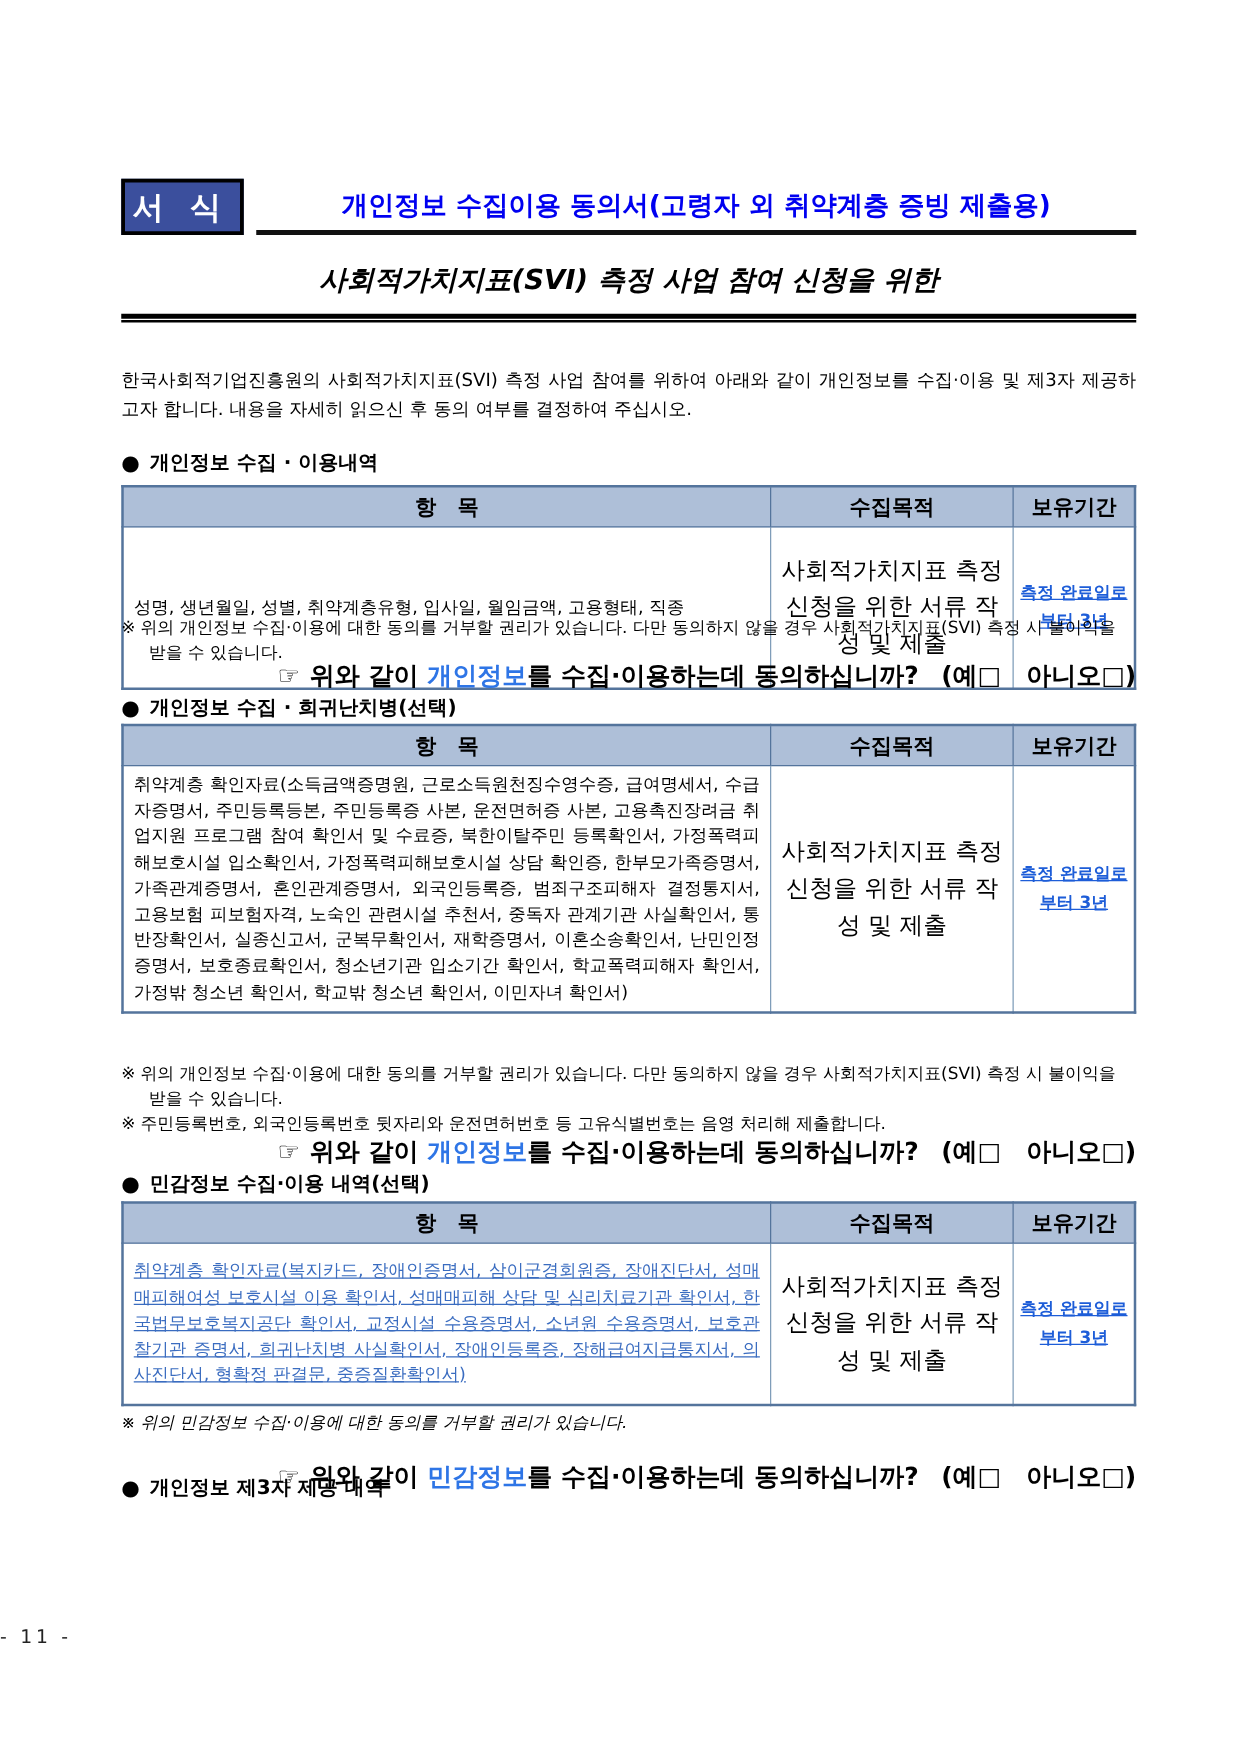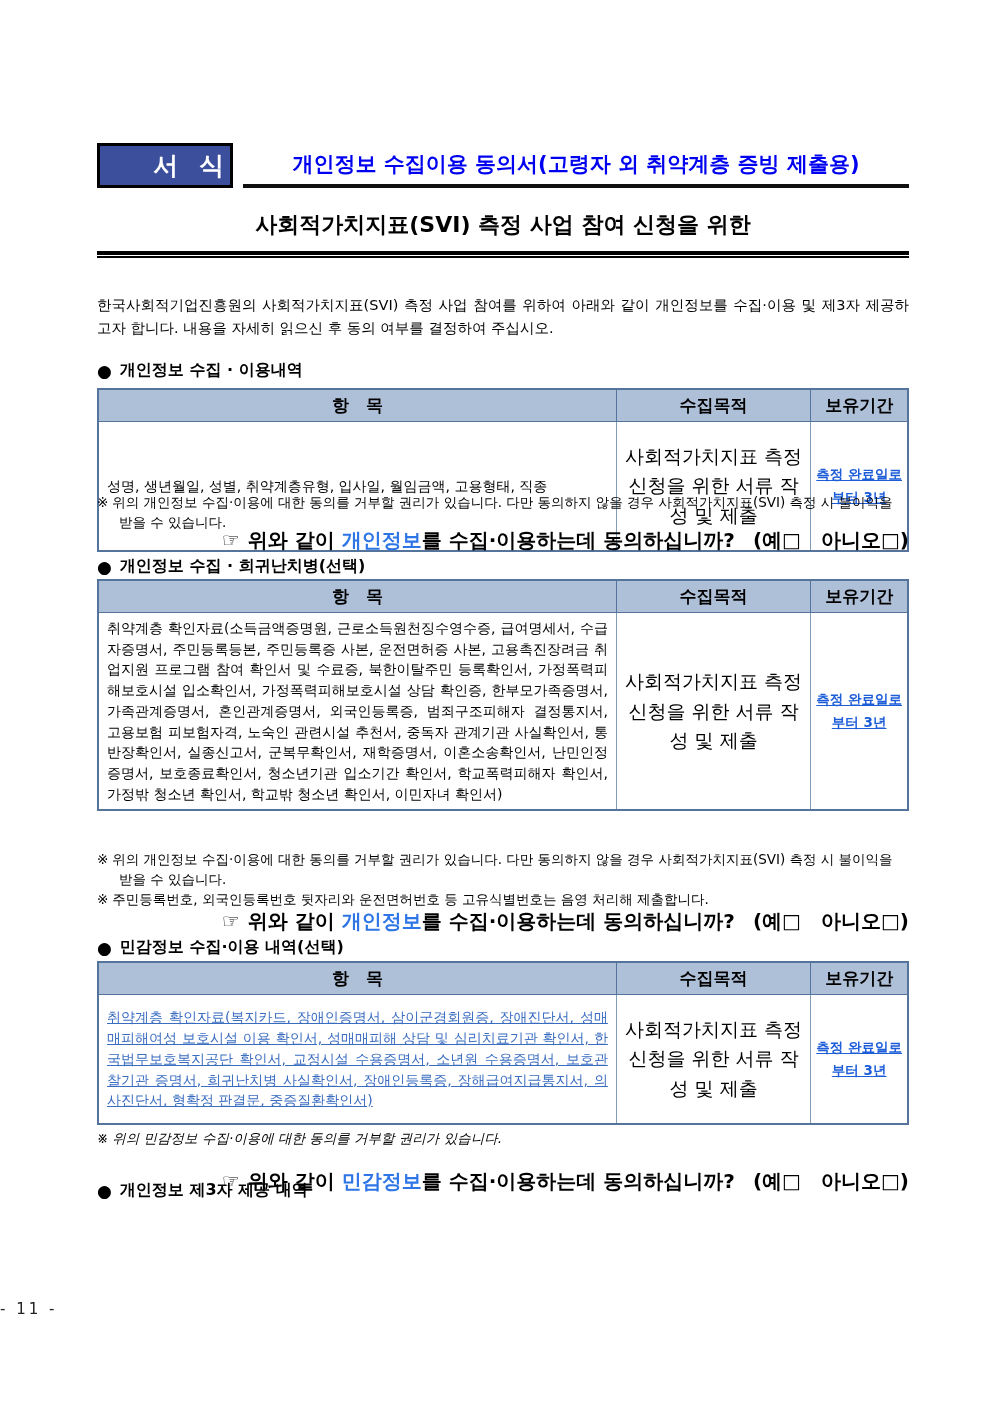--- a/index.html
+++ b/index.html
@@ -9,29 +9,29 @@
   }
   *{box-sizing:border-box; margin:0; padding:0;}
   html,body{background:#ffffff;}
   body{font-family:"DejaVu Sans","Liberation Sans",sans-serif; color:#000;}
   .page{position:relative; width:992px; height:1403px; background:#fff; overflow:hidden;}
   .content{position:absolute; left:97px; top:0; width:812px;}
   .abs{position:absolute; left:0; right:0;}
 
   
   .form-header{display:flex; align-items:stretch; height:45px;}
-  .form-box{width:136px; background:var(--form-box-bg); border:3px solid #000;
+  .form-box{width:98px; background:var(--form-box-bg); border:3px solid #000;
     color:#fff; font-weight:bold; font-size:25px; letter-spacing:6px; text-indent:6px;
-    display:flex; align-items:center; justify-content:flex-end;}
+    display:flex; align-items:center; justify-content:flex-start;}
   .form-header-title{flex:1; margin-left:10px; border-bottom:4px solid #111;
     display:flex; align-items:center; justify-content:center;
     color:var(--title-blue); font-weight:bold; font-size:21px; white-space:nowrap;}
 
   
-  .doc-title{text-align:center; font-weight:bold; font-size:22px; line-height:1.72; color:#000;}
+  .doc-title{text-align:center; font-weight:bold; font-size:22px; line-height:1.72; color:#000;font-style:italic;}
   .title-rule{margin-top:7px; height:7px; border-top:4px solid #000; border-bottom:2px solid #000;}
 
   .intro{font-size:14.5px; line-height:1.58; text-align:justify;}
 
   .section-heading{font-weight:bold; font-size:16px; display:flex; align-items:center;}
   .section-heading .bullet{font-size:17px; margin-right:8px;}
 
   table.grid{width:100%; border-collapse:collapse; border:2px solid var(--border-dark); table-layout:fixed;}
   table.grid th{background:var(--header-bg); border:1px solid var(--border-dark);
     font-size:17px; font-weight:bold; padding:4px 2px; text-align:center;font-family:Liberation Serif, serif;}

